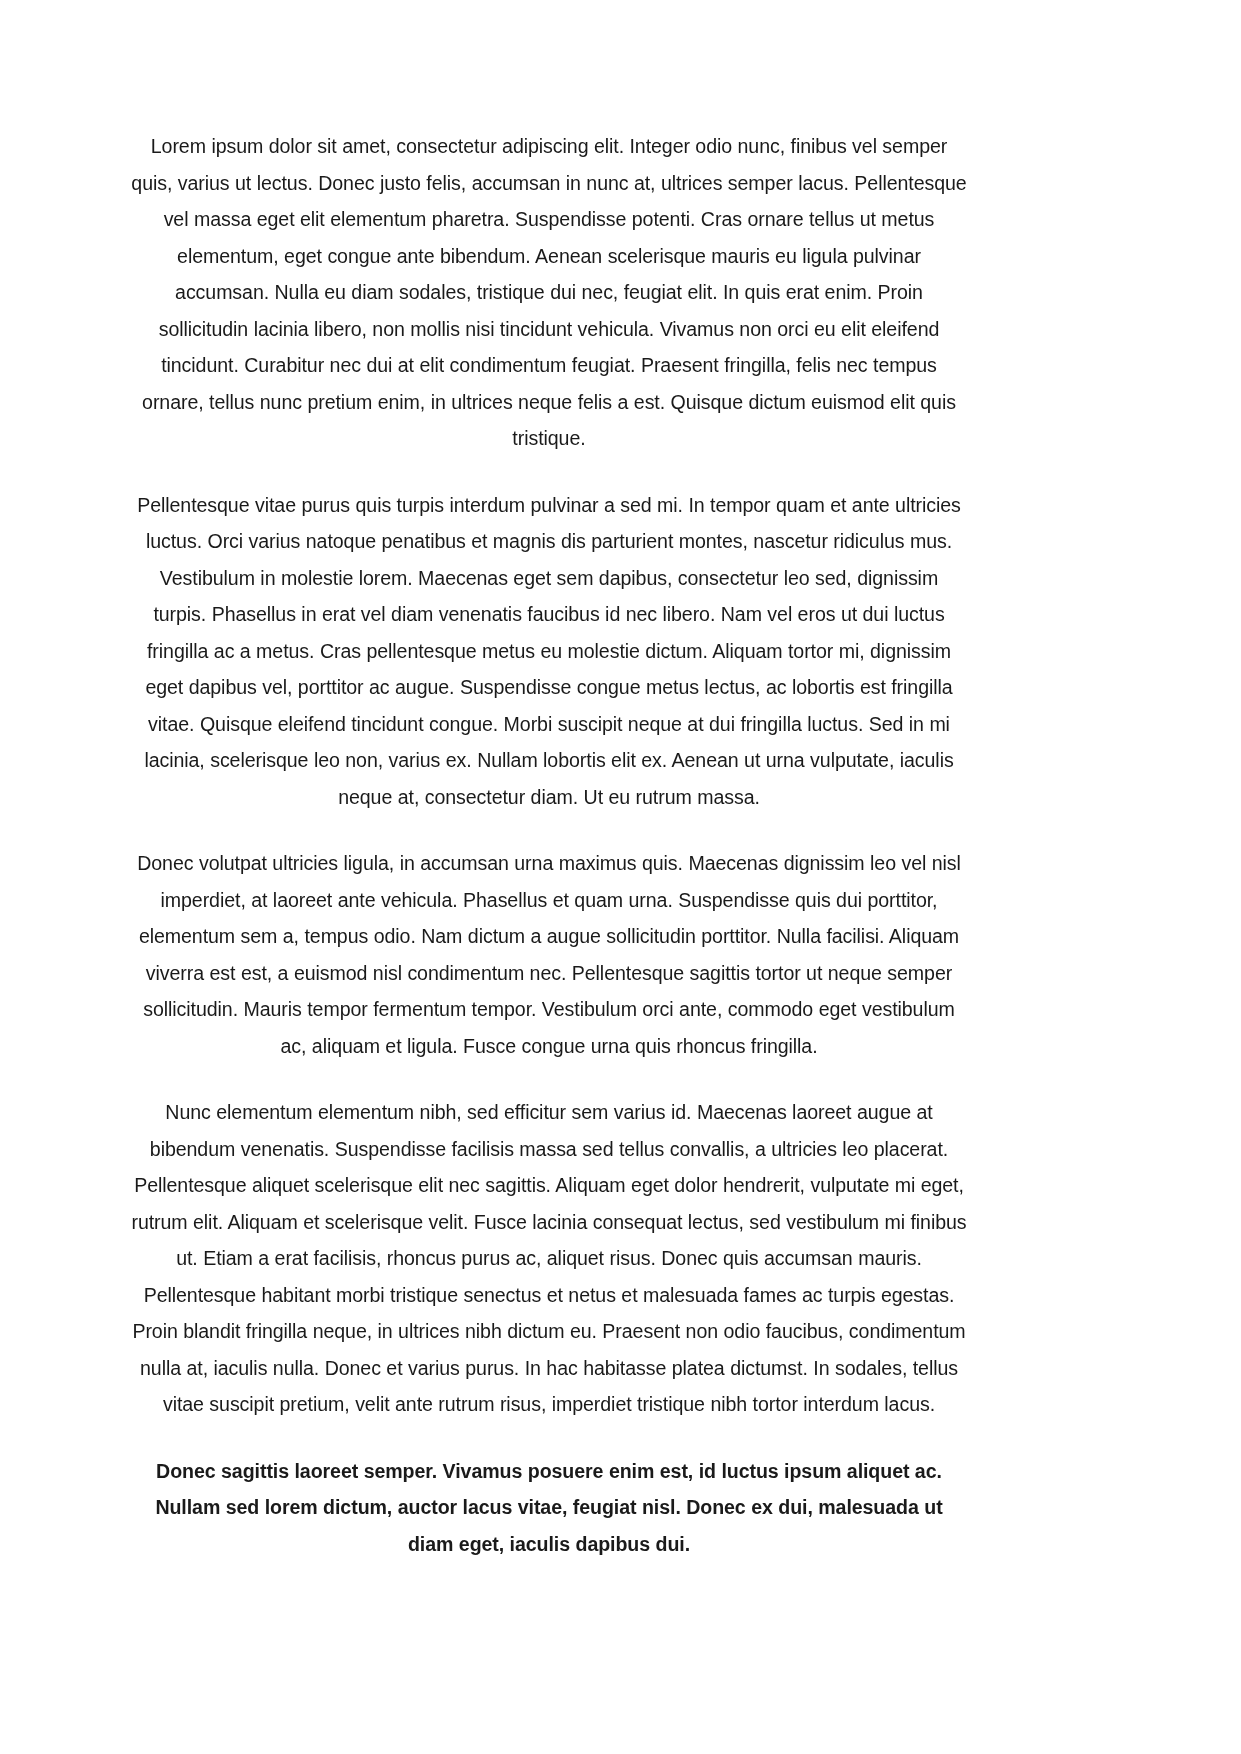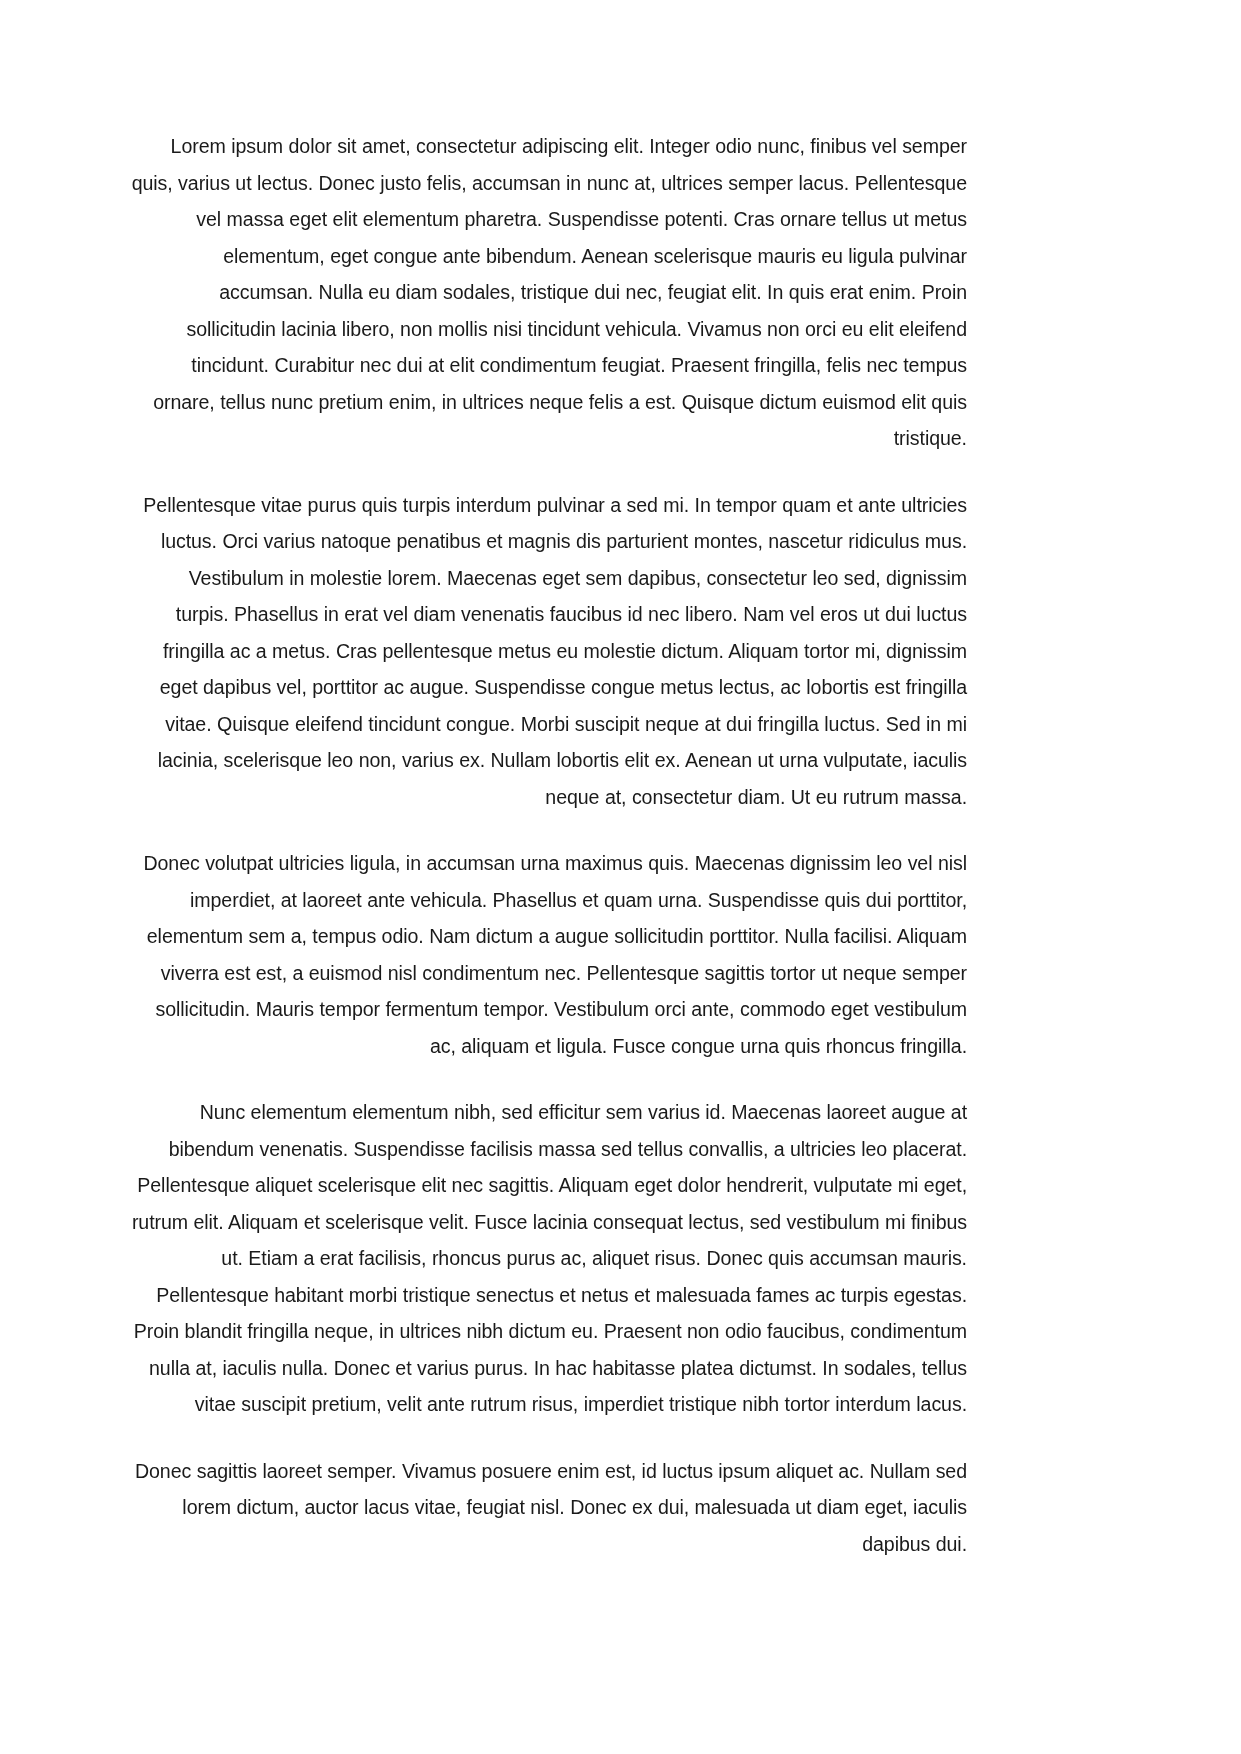--- a/index.html
+++ b/index.html
@@ -21,27 +21,28 @@
     padding: 128px 150px 0 131px;
   }
   .doc-body {
     width: 836px;
   }
   .para {
     margin: 0 0 30px 0;
     font-size: 19.6px;
     line-height: 36.5px;
     color: #1a1a1a;
-    text-align: right;
+    text-align: center;
     letter-spacing: -0.08px;
     word-spacing: 0.1px;
     -webkit-font-smoothing: antialiased;
   }
   .para:last-child {
     margin-bottom: 12px;
+    font-weight: bold;
   }
 </style>
 </head>
 <body>
 
 <div class="page">
   <div class="doc-body">
     <p class="para">Lorem ipsum dolor sit amet, consectetur adipiscing elit. Integer odio nunc, finibus vel semper quis, varius ut lectus. Donec justo felis, accumsan in nunc at, ultrices semper lacus. Pellentesque vel massa eget elit elementum pharetra. Suspendisse potenti. Cras ornare tellus ut metus elementum, eget congue ante bibendum. Aenean scelerisque mauris eu ligula pulvinar accumsan. Nulla eu diam sodales, tristique dui nec, feugiat elit. In quis erat enim. Proin sollicitudin lacinia libero, non mollis nisi tincidunt vehicula. Vivamus non orci eu elit eleifend tincidunt. Curabitur nec dui at elit condimentum feugiat. Praesent fringilla, felis nec tempus ornare, tellus nunc pretium enim, in ultrices neque felis a est. Quisque dictum euismod elit quis tristique.</p>
     <p class="para">Pellentesque vitae purus quis turpis interdum pulvinar a sed mi. In tempor quam et ante ultricies luctus. Orci varius natoque penatibus et magnis dis parturient montes, nascetur ridiculus mus. Vestibulum in molestie lorem. Maecenas eget sem dapibus, consectetur leo sed, dignissim turpis. Phasellus in erat vel diam venenatis faucibus id nec libero. Nam vel eros ut dui luctus fringilla ac a metus. Cras pellentesque metus eu molestie dictum. Aliquam tortor mi, dignissim eget dapibus vel, porttitor ac augue. Suspendisse congue metus lectus, ac lobortis est fringilla vitae. Quisque eleifend tincidunt congue. Morbi suscipit neque at dui fringilla luctus. Sed in mi lacinia, scelerisque leo non, varius ex. Nullam lobortis elit ex. Aenean ut urna vulputate, iaculis neque at, consectetur diam. Ut eu rutrum massa.</p>
     <p class="para">Donec volutpat ultricies ligula, in accumsan urna maximus quis. Maecenas dignissim leo vel nisl imperdiet, at laoreet ante vehicula. Phasellus et quam urna. Suspendisse quis dui porttitor, elementum sem a, tempus odio. Nam dictum a augue sollicitudin porttitor. Nulla facilisi. Aliquam viverra est est, a euismod nisl condimentum nec. Pellentesque sagittis tortor ut neque semper sollicitudin. Mauris tempor fermentum tempor. Vestibulum orci ante, commodo eget vestibulum ac, aliquam et ligula. Fusce congue urna quis rhoncus fringilla.</p>

